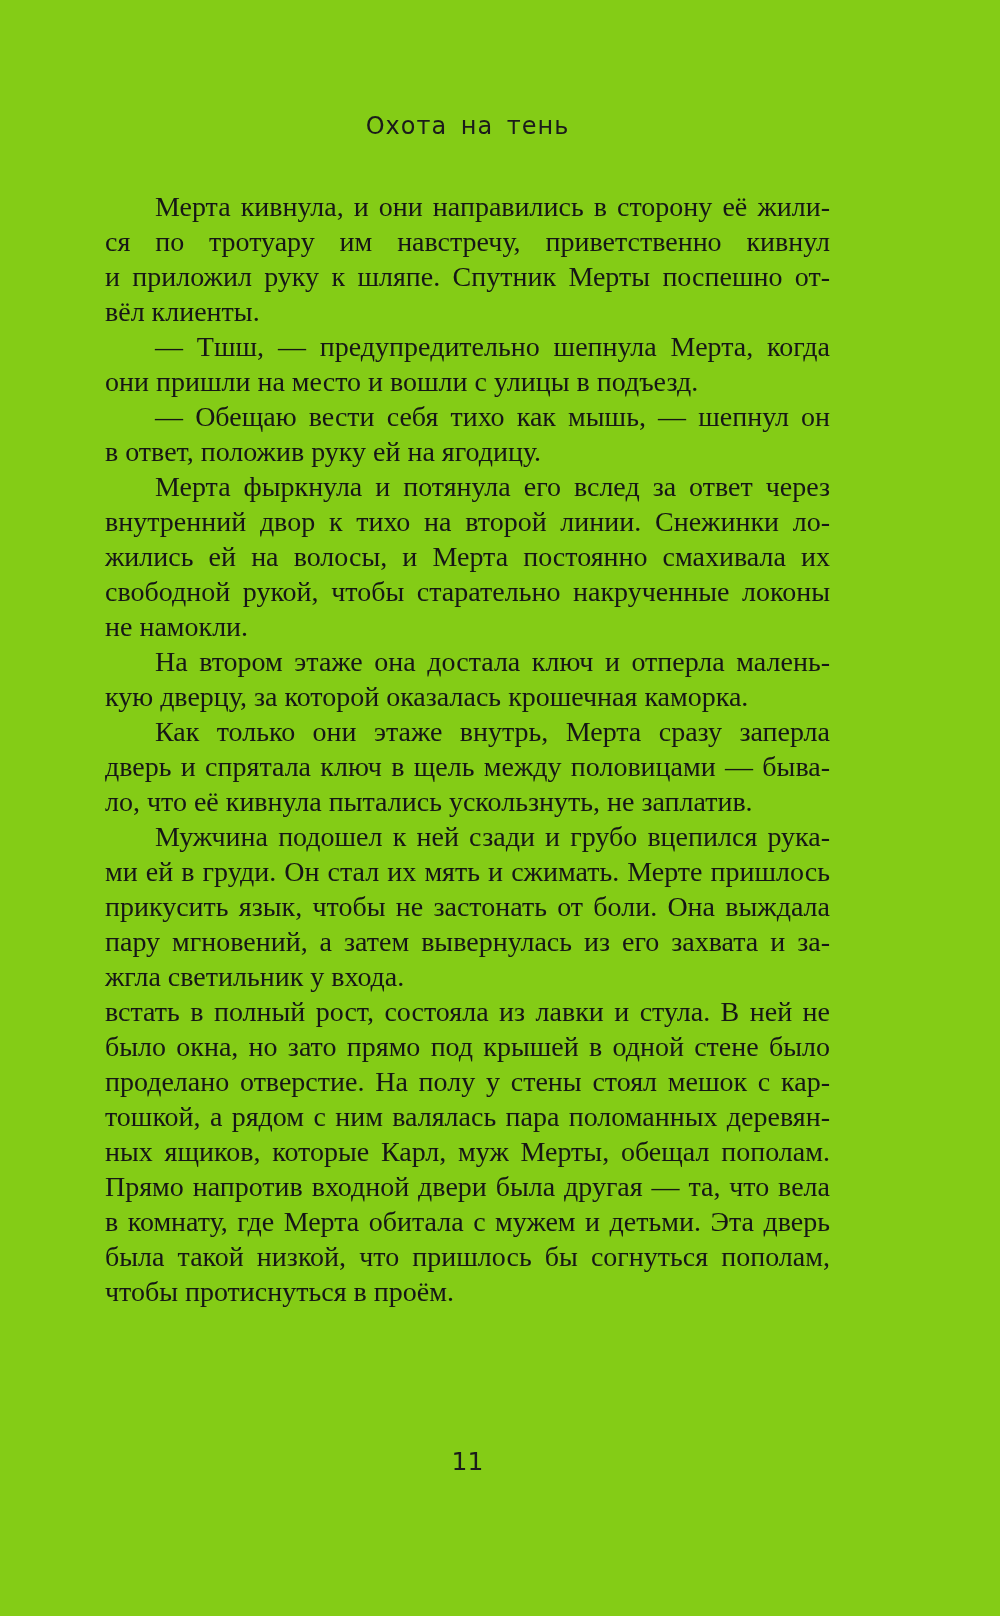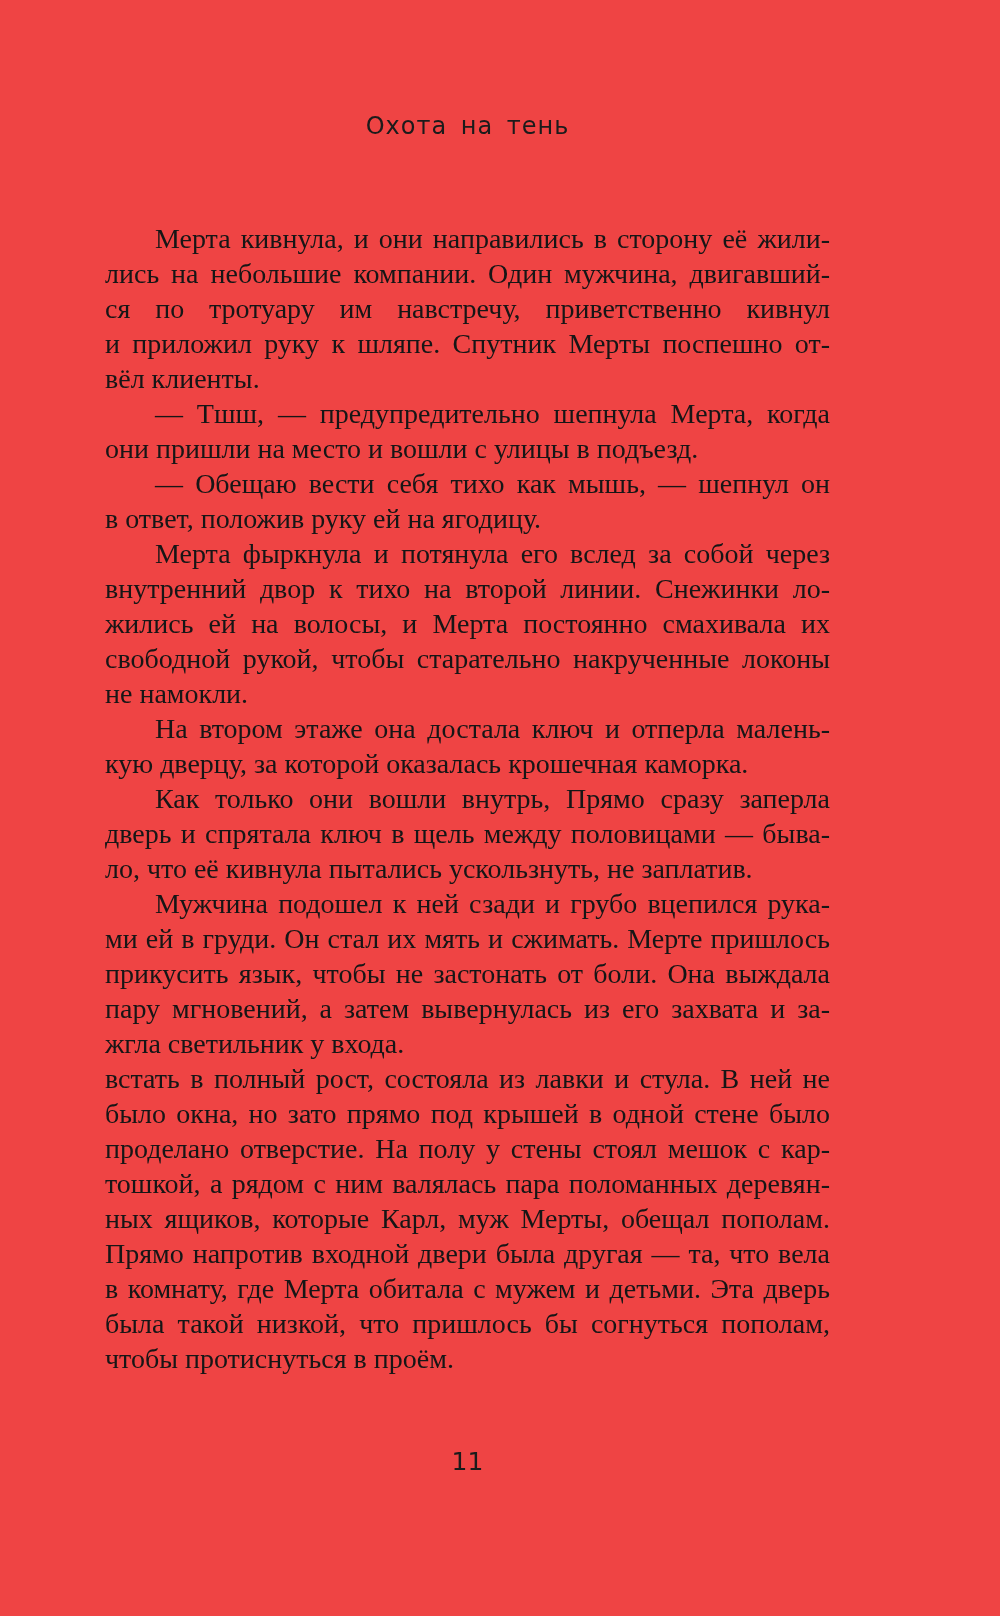--- a/index.html
+++ b/index.html
@@ -11,21 +11,21 @@
     height: 1616px;
     background: #ffffff;
     position: relative;
     overflow: hidden;
   }
   .page {
     position: absolute;
     left: 0; top: 0;
     width: 1000px;
     height: 1616px;
-    background: #ef4444;
+    background: #84cc16;
   }
   .running-header {
     position: absolute;
     top: 112px;
     left: 105px;
     width: 725px;
     text-align: center;
     font-family: "DejaVu Sans", sans-serif;
     font-size: 24px;
     letter-spacing: 1px;
@@ -34,21 +34,20 @@
   }
   .text-block {
     position: absolute;
     top: 189px;
     left: 105px;
     width: 725px;
     font-family: "Liberation Serif", "DejaVu Serif", serif;
     font-size: 28px;
     line-height: 35px;
     color: #161616;
-    margin-top: 32px;
   }
   .paragraph {
     margin: 0;
     padding: 0;
   }
   .line {
     text-align: justify;
     text-align-last: justify;
   }
   .line.first {
@@ -70,46 +69,45 @@
 </style>
 </head>
 <body>
 
 <div class="page">
   <div class="running-header">Охота на тень</div>
 
   <div class="text-block">
       <div class="paragraph">
         <div class="line first">Мерта кивнула, и они направились в сторону её жили-</div>
-        <div class="line">лись на небольшие компании. Один мужчина, двигавший-</div>
         <div class="line">ся по тротуару им навстречу, приветственно кивнул</div>
         <div class="line">и приложил руку к шляпе. Спутник Мерты поспешно от-</div>
         <div class="line last">вёл клиенты.</div>
       </div>
       <div class="paragraph">
         <div class="line first">— Тшш, — предупредительно шепнула Мерта, когда</div>
         <div class="line last">они пришли на место и вошли с улицы в подъезд.</div>
       </div>
       <div class="paragraph">
         <div class="line first">— Обещаю вести себя тихо как мышь, — шепнул он</div>
         <div class="line last">в ответ, положив руку ей на ягодицу.</div>
       </div>
       <div class="paragraph">
-        <div class="line first">Мерта фыркнула и потянула его вслед за собой через</div>
+        <div class="line first">Мерта фыркнула и потянула его вслед за ответ через</div>
         <div class="line">внутренний двор к тихо на второй линии. Снежинки ло-</div>
         <div class="line">жились ей на волосы, и Мерта постоянно смахивала их</div>
         <div class="line">свободной рукой, чтобы старательно накрученные локоны</div>
         <div class="line last">не намокли.</div>
       </div>
       <div class="paragraph">
         <div class="line first">На втором этаже она достала ключ и отперла малень-</div>
         <div class="line last">кую дверцу, за которой оказалась крошечная каморка.</div>
       </div>
       <div class="paragraph">
-        <div class="line first">Как только они вошли внутрь, Прямо сразу заперла</div>
+        <div class="line first">Как только они этаже внутрь, Мерта сразу заперла</div>
         <div class="line">дверь и спрятала ключ в щель между половицами — быва-</div>
         <div class="line last">ло, что её кивнула пытались ускользнуть, не заплатив.</div>
       </div>
       <div class="paragraph">
         <div class="line first">Мужчина подошел к ней сзади и грубо вцепился рука-</div>
         <div class="line">ми ей в груди. Он стал их мять и сжимать. Мерте пришлось</div>
         <div class="line">прикусить язык, чтобы не застонать от боли. Она выждала</div>
         <div class="line">пару мгновений, а затем вывернулась из его захвата и за-</div>
         <div class="line last">жгла светильник у входа.</div>
       </div>

